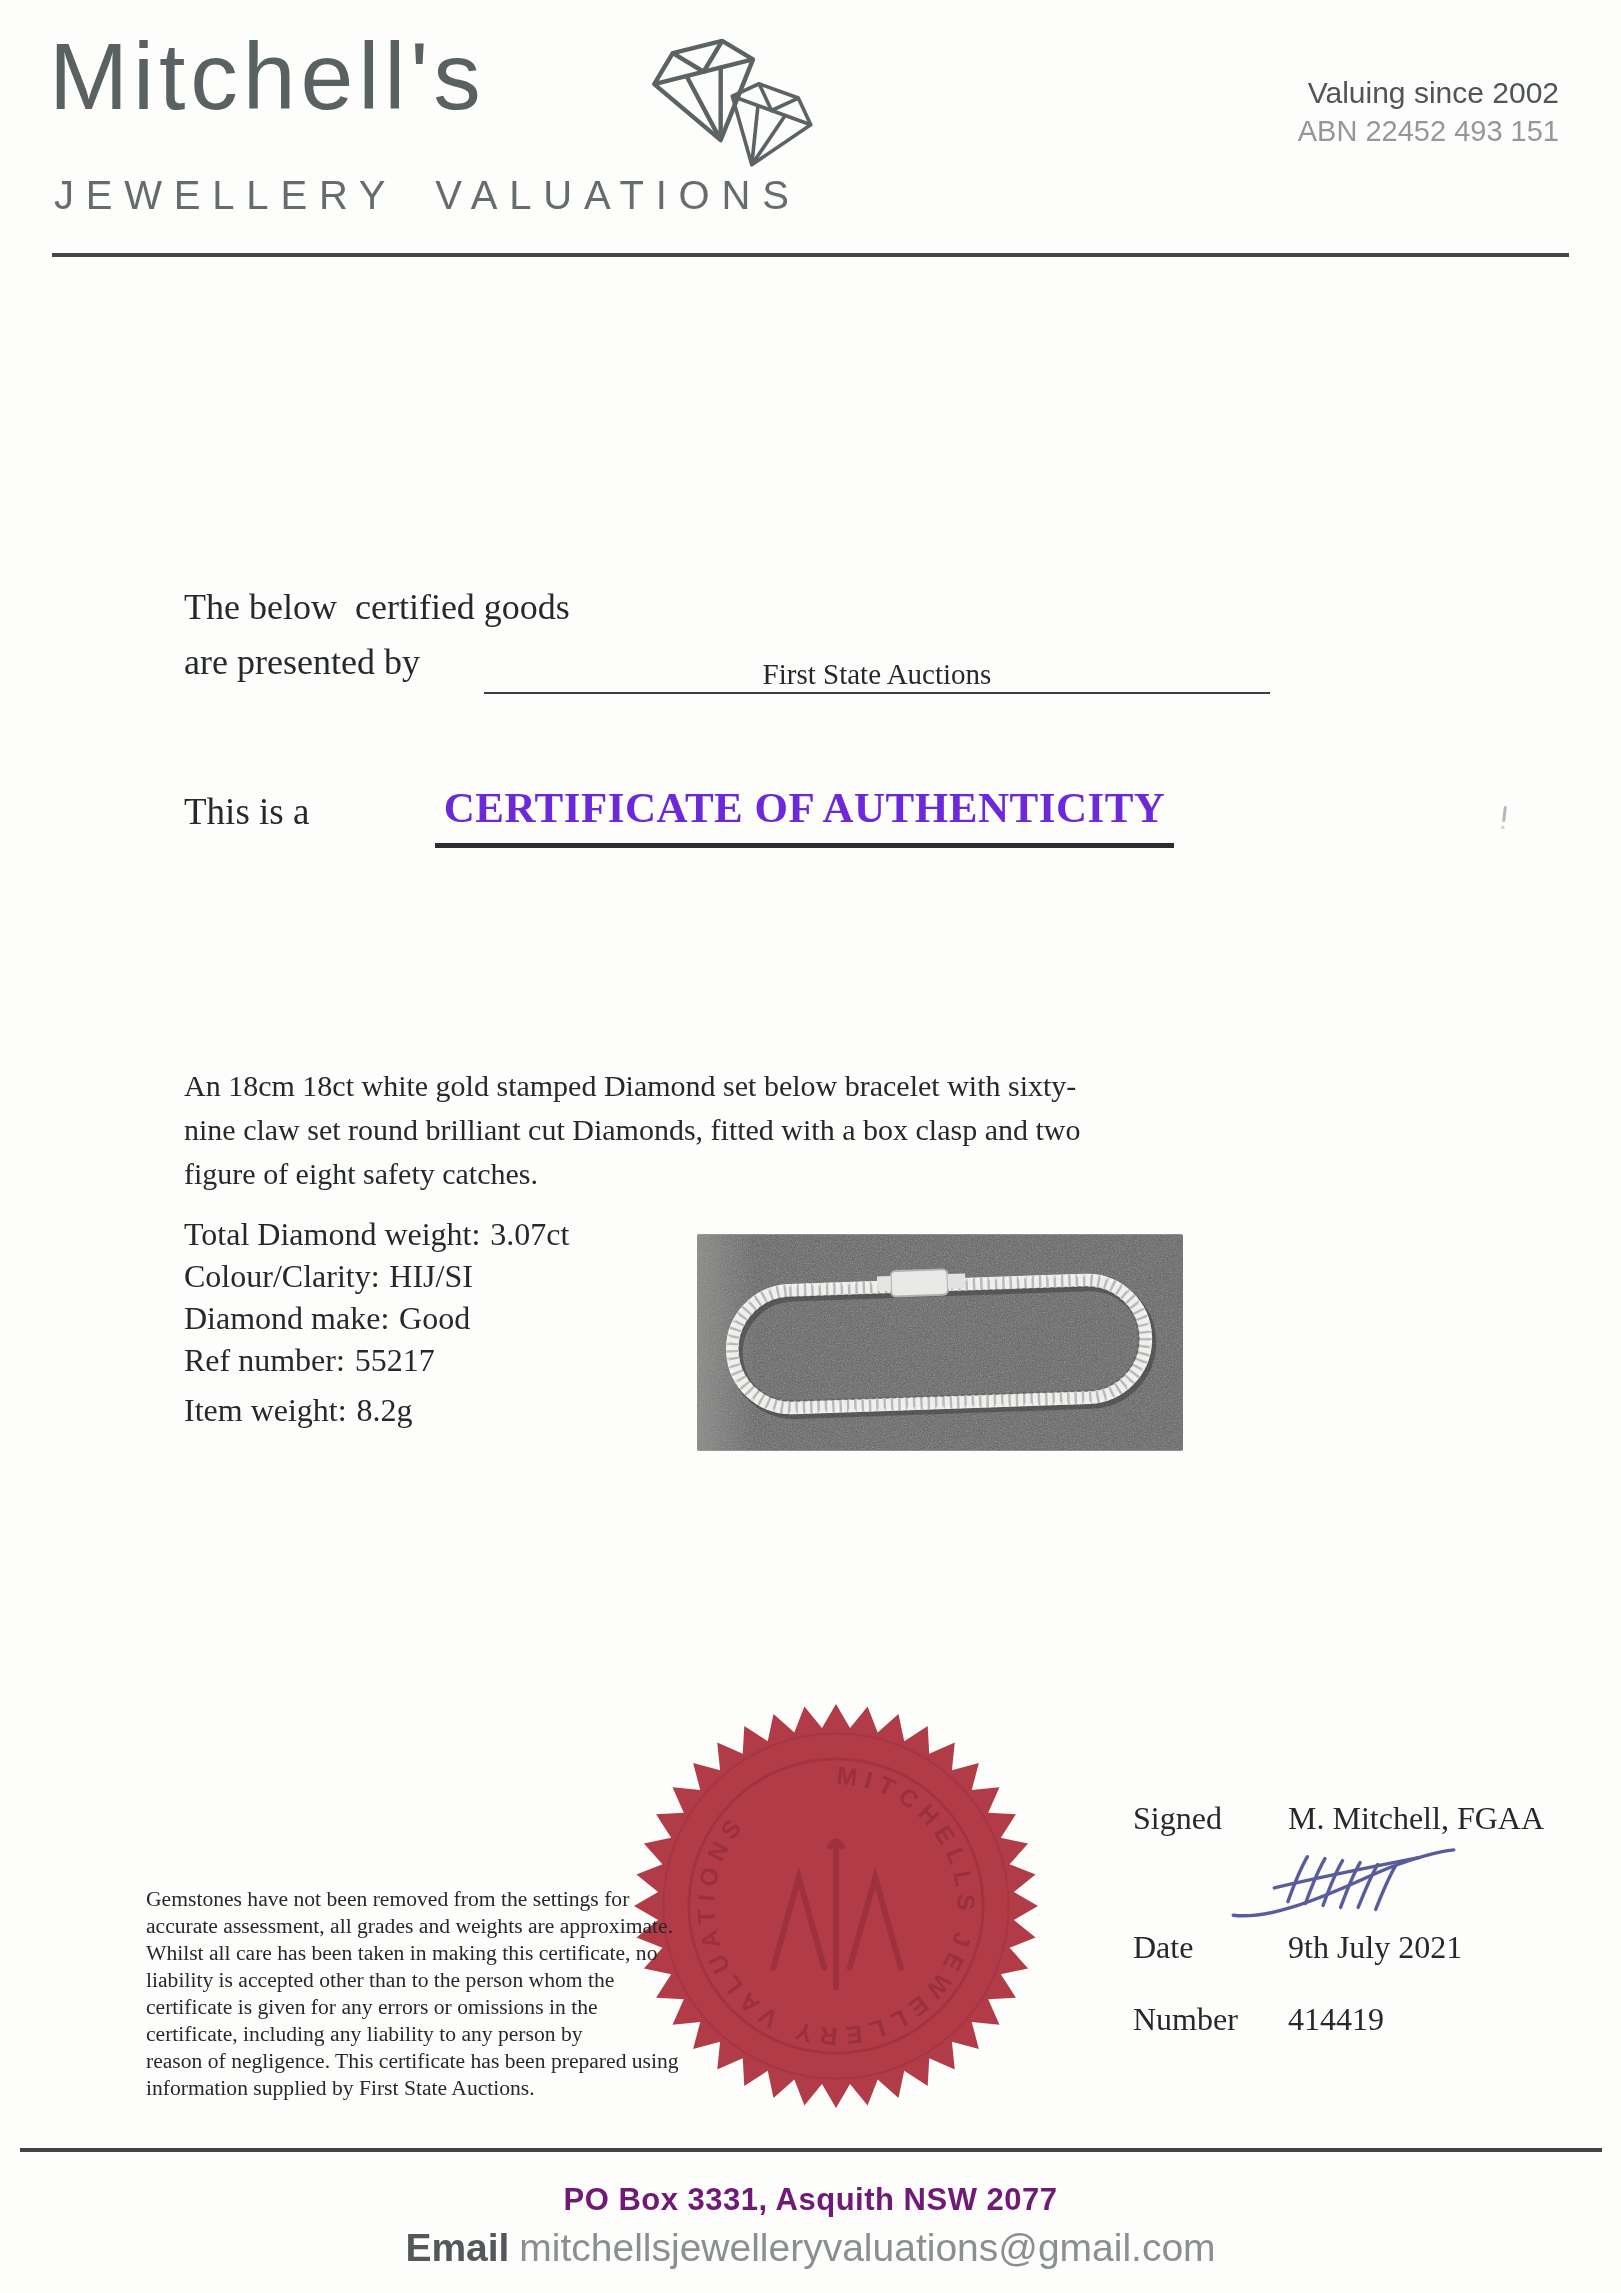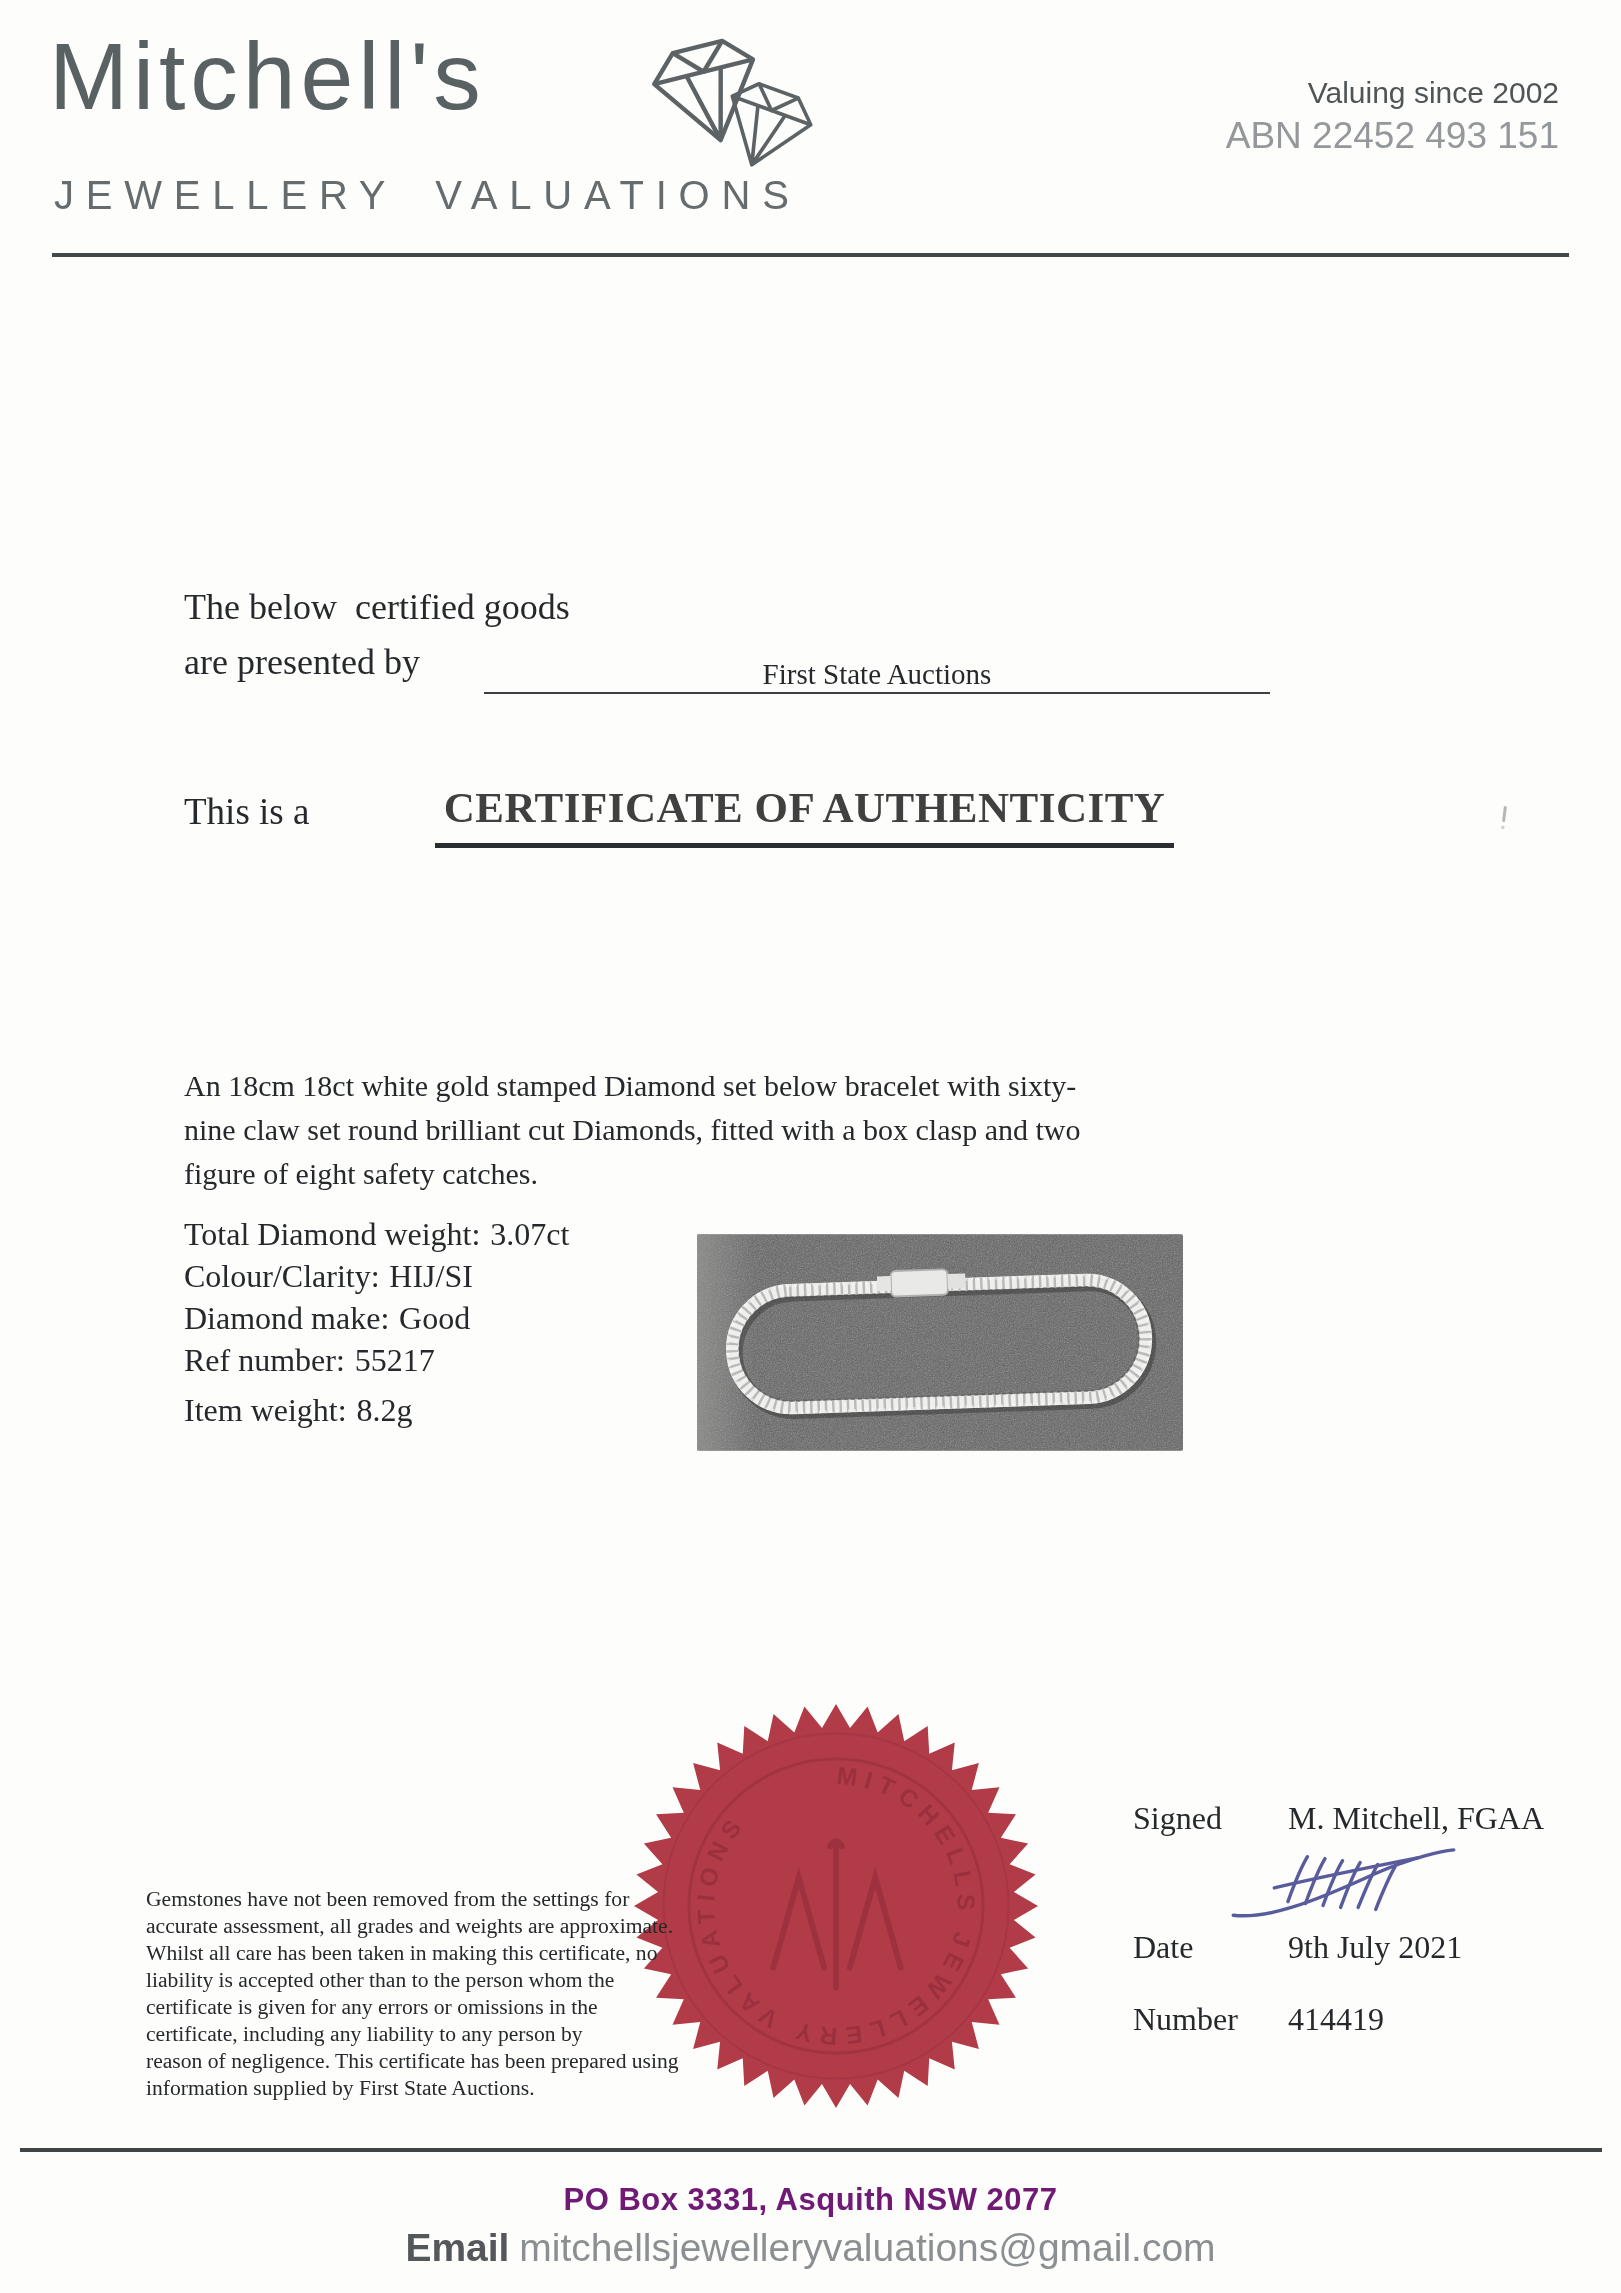--- a/index.html
+++ b/index.html
@@ -17,37 +17,37 @@
   .brand-subtitle{
     position:absolute;left:54px;top:173px;
     font-family:"Liberation Sans",sans-serif;font-weight:300;
     font-size:40px;letter-spacing:11.8px;word-spacing:15.7px;color:#666c6e;
   }
   .header-right{
     position:absolute;right:84px;top:76px;text-align:right;
     font-family:"Liberation Sans",sans-serif;
   }
   .tagline{font-size:30px;font-weight:500;color:#4f5456;}
-  .abn{font-size:37px;color:#95989a;margin-top:4.9px;}
+  .abn{font-size:29px;color:#95989a;margin-top:4.9px;}
   .header-rule{position:absolute;left:52px;top:253px;width:1517px;height:3.9px;background:#43484a;}
 
   
   .intro-line1{position:absolute;left:184px;top:586px;font-size:36px;white-space:pre;}
   .intro-line2{position:absolute;left:184px;top:641px;font-size:36px;}
   .presenter-line{
     position:absolute;left:484px;top:643px;width:786px;height:49px;
     border-bottom:2px solid #3c3f41;display:flex;align-items:flex-end;justify-content:center;
   }
   .presenter-line span{font-size:29px;padding-bottom:1px;}
 
   
   .title-prefix{position:absolute;left:184px;top:790px;font-size:37px;}
   .cert-title{
     position:absolute;left:435px;top:783px;font-size:43px;font-weight:bold;
-    letter-spacing:0.5px;color:#404040;border-bottom:5.9px solid #2b2e30;padding:0 8.8px 10.8px 8.8px;
+    letter-spacing:0.5px;color:#6d28d9;border-bottom:5.9px solid #2b2e30;padding:0 8.8px 10.8px 8.8px;
   }
   .speck{position:absolute;left:1503px;top:806px;width:2.9px;height:15.7px;background:#a9acad;
     border-radius:2px;transform:rotate(7deg);opacity:.85;}
   .speck:after{content:"";position:absolute;left:0;top:19.6px;width:2.9px;height:3.9px;background:#c4c6c7;}
 
   
   .description{position:absolute;left:184px;top:1064px;font-size:30px;line-height:44px;}
   .specs{position:absolute;left:184px;top:1213px;font-size:32px;line-height:42px;}
   .spec-value{margin-left:9.8px;}
   .item-weight{position:absolute;left:184px;top:1392px;font-size:32px;}

